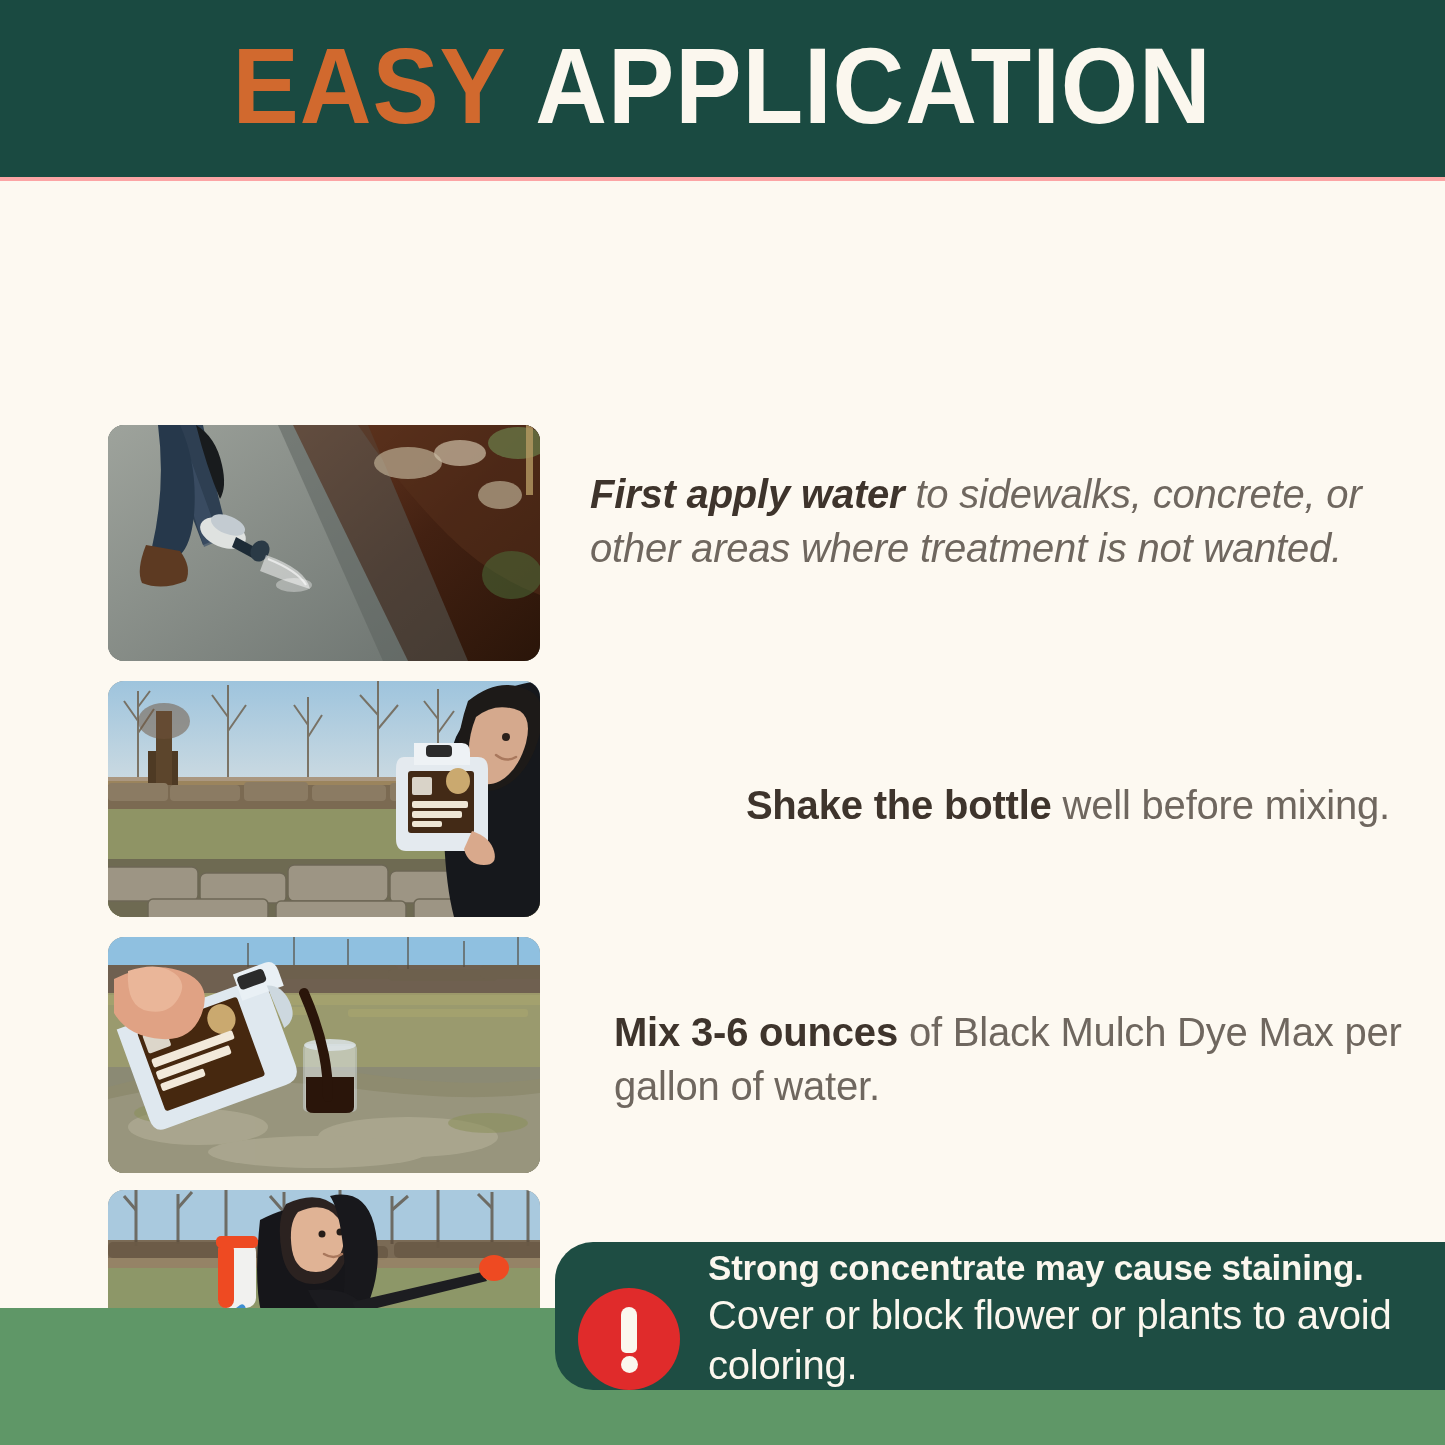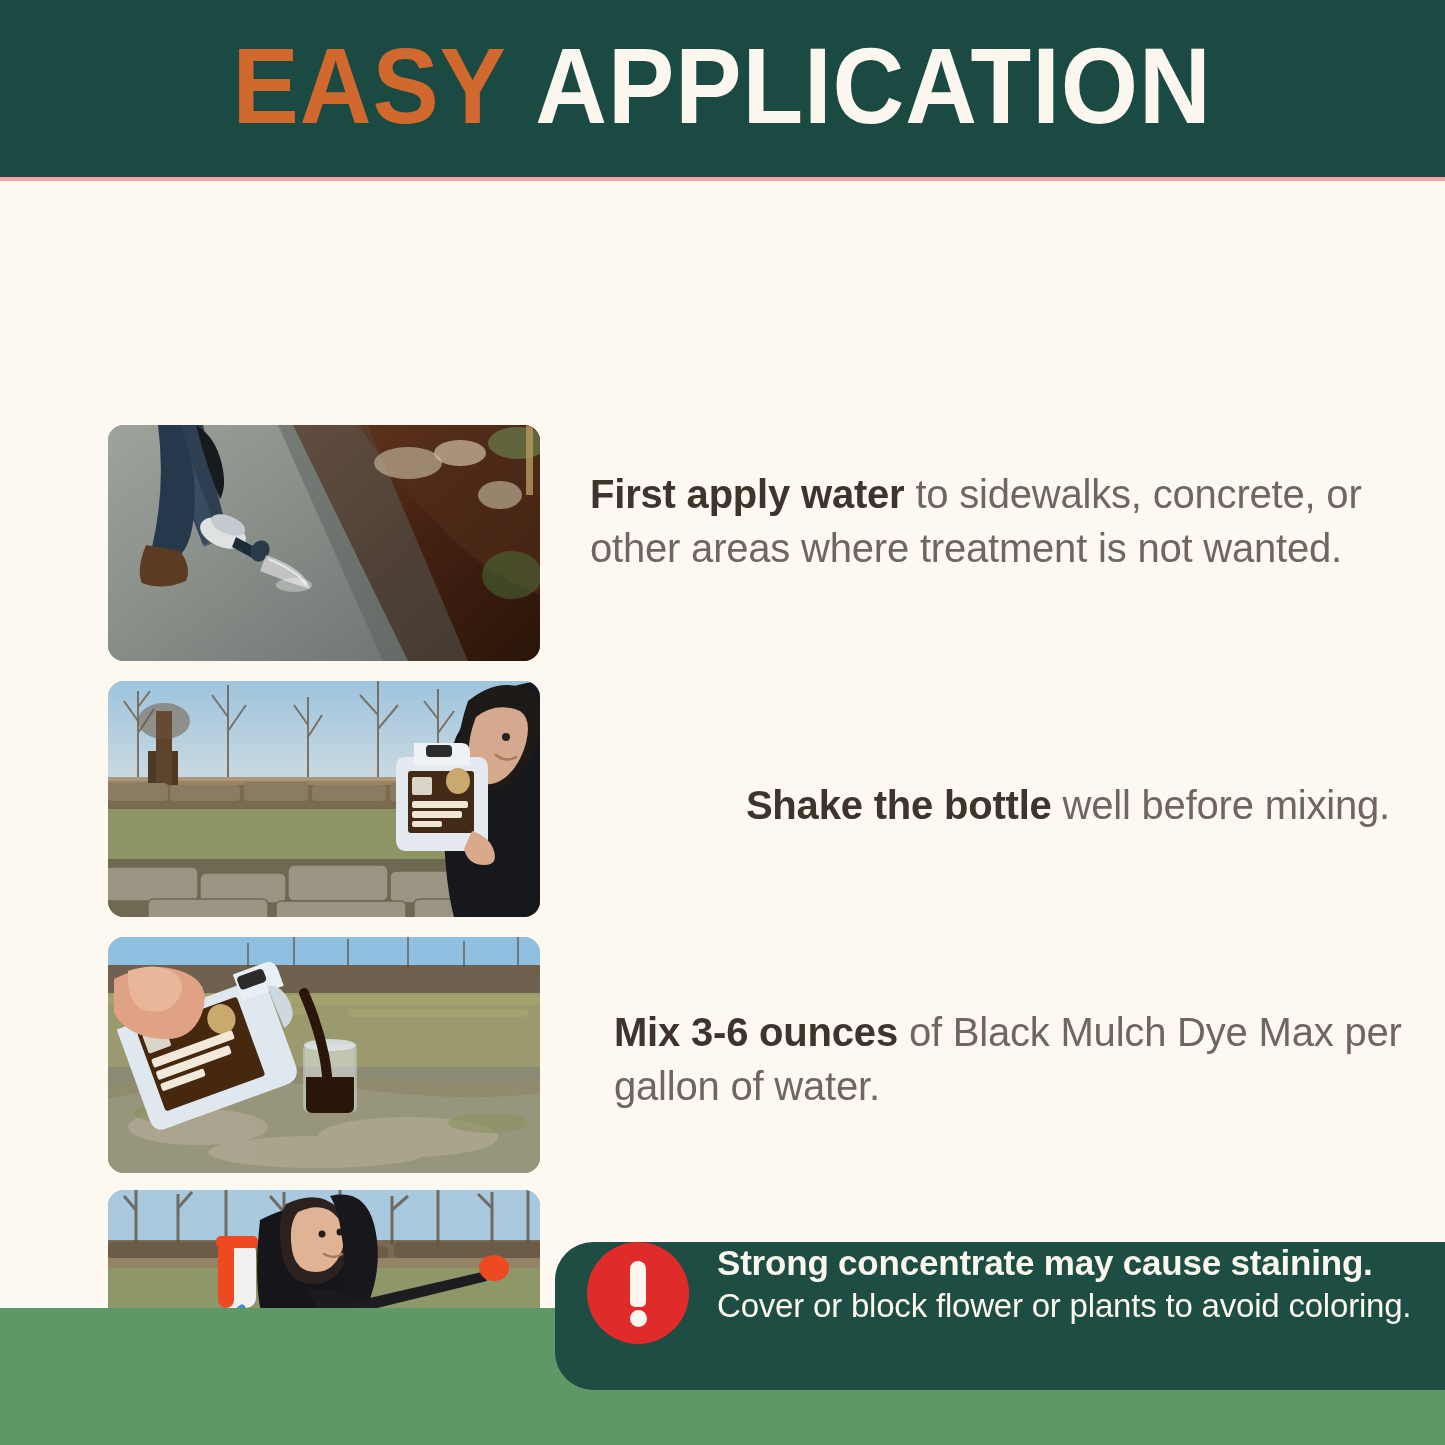--- a/index.html
+++ b/index.html
@@ -80,21 +80,21 @@
     font-family: "Liberation Sans Narrow", "Liberation Sans", sans-serif;
     letter-spacing: -0.2px;
   }
   .step-text b {
     color: #3E342C;
     font-weight: 700;
   }
 
   
   #step-1 .step-thumb { top: 240px; }
-  #step-1 .step-text  { top: 282px; }
+  #step-1 .step-text  { top: 282px; font-style: italic; }
 
   #step-2 .step-thumb { top: 496px; }
   #step-2 .step-text  { top: 593px; text-align: right; }
 
   #step-3 .step-thumb { top: 752px; }
   #step-3 .step-text  { top: 820px; margin-left: 24px; }
 
   #step-4 .step-thumb { top: 1005px; }
   #step-4 .step-text  { top: 1047px; }
 
@@ -111,22 +111,22 @@
   
   #warning-banner {
     position: absolute;
     left: 555px;
     top: 1242px;
     width: 890px;
     height: 148px;
     background: #1E4D43;
     border-radius: 38px 0 0 38px;
     display: flex;
-    align-items: flex-start;
-    padding-left: 32px;
+    align-items: flex-end;
+    padding-left: 23px;
     box-sizing: border-box;
   }
   #warning-icon {
     width: 102px;
     height: 102px;
     min-width: 102px;
     border-radius: 50%;
     background: #E02B2B;
     position: relative;
     display: flex;
@@ -154,21 +154,21 @@
     font-family: "Liberation Sans Narrow", "Liberation Sans", sans-serif;
     color: #FBF7EE;
   }
   #warning-title {
     font-size: 35px;
     font-weight: 700;
     line-height: 1.22;
     letter-spacing: -0.2px;
   }
   #warning-sub {
-    font-size: 33px;
+    font-size: 40px;
     font-weight: 400;
     line-height: 1.25;
     letter-spacing: -0.2px;
   }
 </style>
 </head>
 <body>
 
 <div id="header-bar">
   <div id="header-title">

